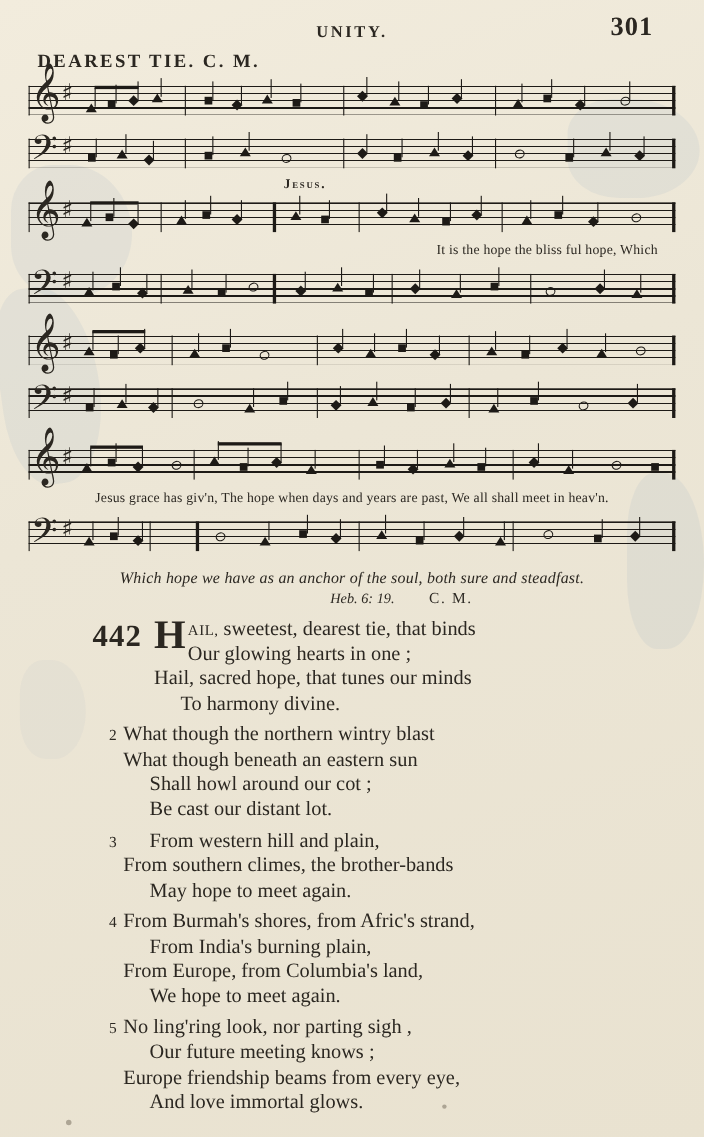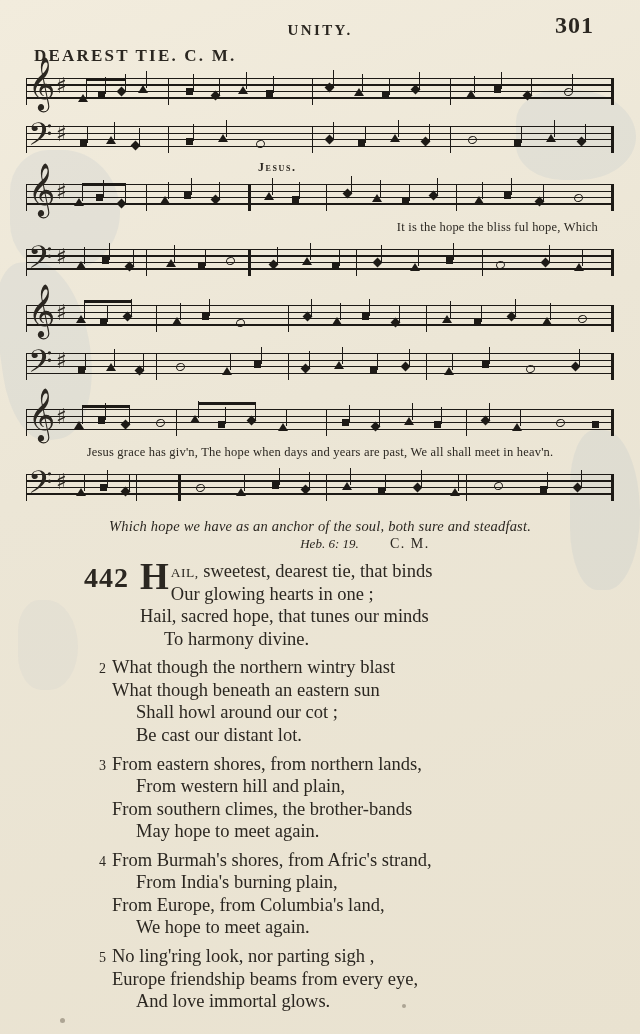--- a/index.html
+++ b/index.html
@@ -628,41 +628,41 @@
         <div class="l">What though the northern wintry blast</div>
         <div class="l">What though beneath an eastern sun</div>
         <div class="l ind">Shall howl around our cot ;</div>
         <div class="l ind">Be cast our distant lot.</div>
       </div>
     </div>
 
     <div class="stanza">
       <div class="stanza-num">3</div>
       <div class="lines">
-        <div class="l">From eastern shores, from northern lands,</div>
         <div class="l ind">From western hill and plain,</div>
         <div class="l">From southern climes, the brother-bands</div>
         <div class="l ind">May hope to meet again.</div>
       </div>
     </div>
 
     <div class="stanza">
       <div class="stanza-num">4</div>
       <div class="lines">
         <div class="l">From Burmah's shores, from Afric's strand,</div>
         <div class="l ind">From India's burning plain,</div>
         <div class="l">From Europe, from Columbia's land,</div>
         <div class="l ind">We hope to meet again.</div>
       </div>
     </div>
 
     <div class="stanza">
       <div class="stanza-num">5</div>
       <div class="lines">
         <div class="l">No ling'ring look, nor parting sigh ,</div>
+        <div class="l ind">Our future meeting knows ;</div>
         <div class="l">Europe friendship beams from every eye,</div>
         <div class="l ind">And love immortal glows.</div>
       </div>
     </div>
 
   </div>
 
   <div class="spot" style="left:60px; top:1018px;"></div>
   <div class="spot" style="left:402px; top:1004px; width:4px; height:4px;"></div>
 </div>

